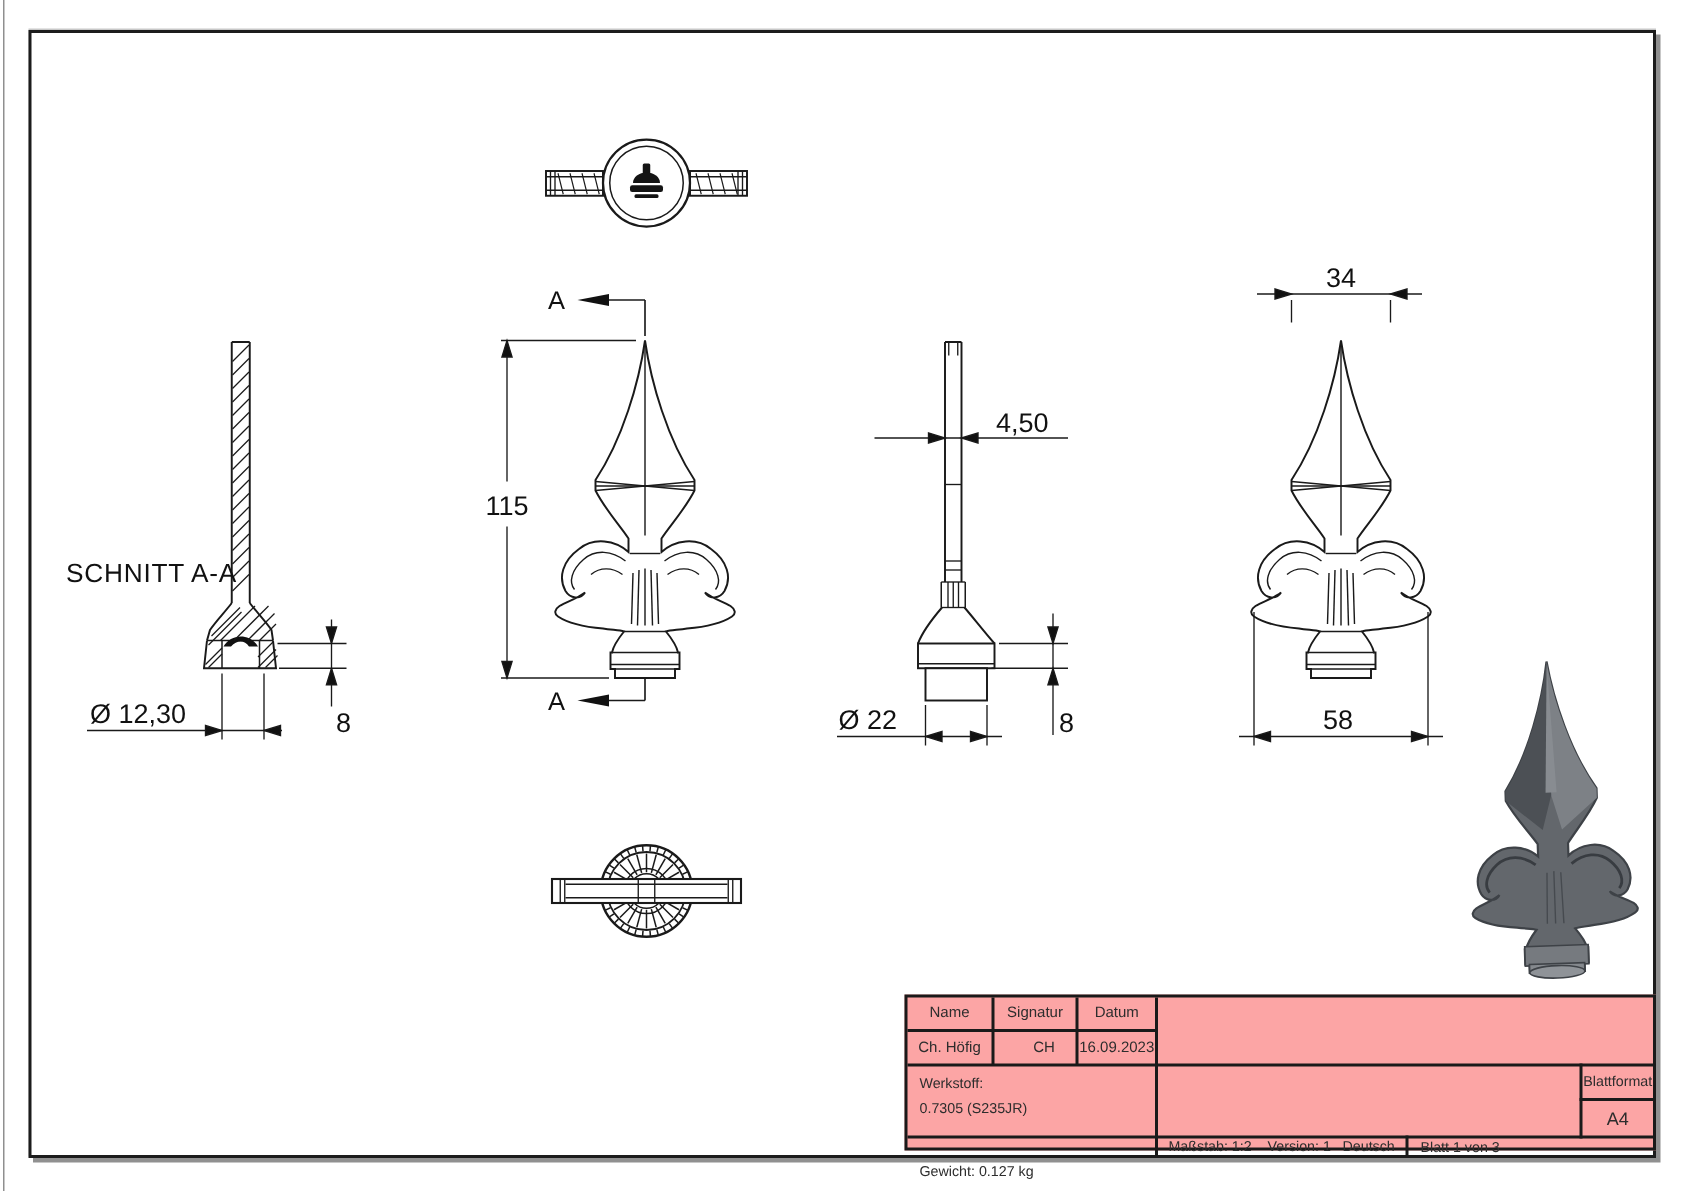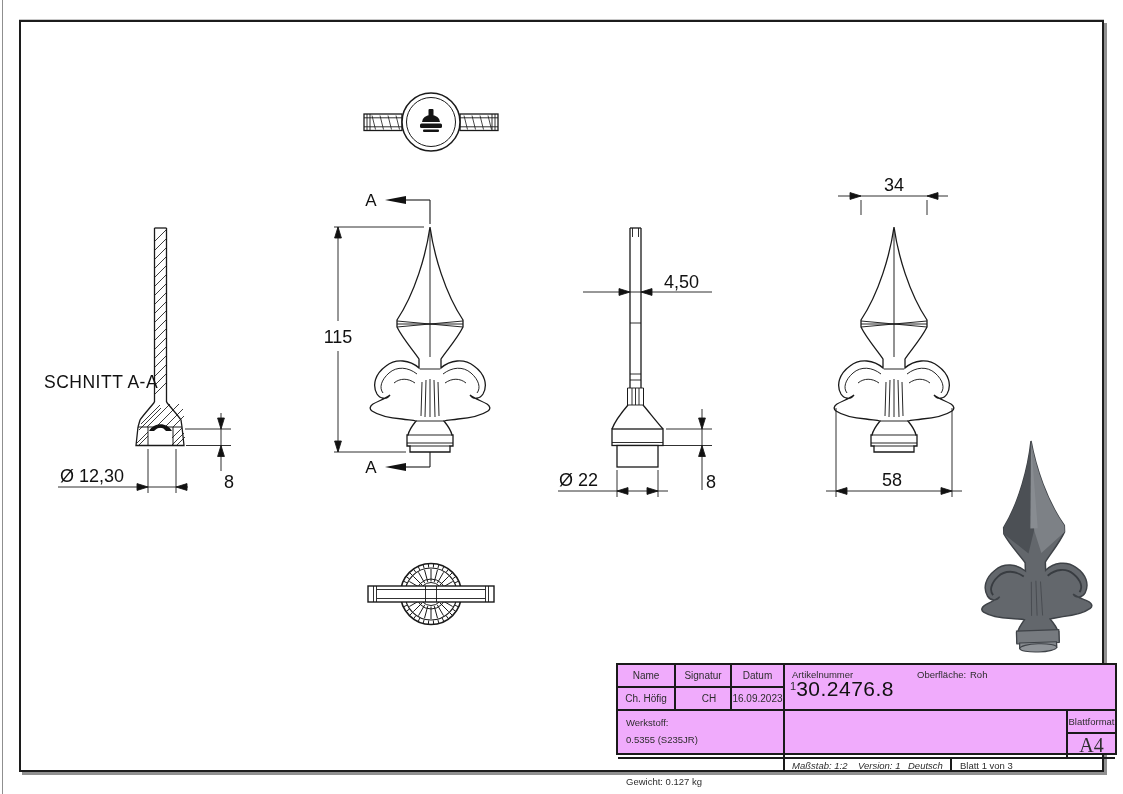--- a/index.html
+++ b/index.html
@@ -8,31 +8,31 @@
   #page { position:relative; width:1123px; height:794px; background:#fff; overflow:hidden; }
   #page-edge { position:absolute; left:2px; top:0; width:1px; height:794px; background:#8f8f8f; }
   #frame { position:absolute; left:19px; top:20px; width:1085px; height:752px;
            border:2px solid #1c1c1c; box-shadow:3px 3px 0 0 #909090, 0 -1px 0 0 #c8c8c8; }
   svg text { fill:#111; }
   .dim-text { font-size:18px; font-family:"Liberation Sans", sans-serif; }
   .cut-text { font-size:17px; font-family:"Liberation Sans", sans-serif; }
   .sec-label { font-size:17.5px; font-family:"Liberation Sans", sans-serif; letter-spacing:0.5px; }
 
   
-  #tblock { position:absolute; left:603px; top:663px; width:501px; height:92px;
-            border:2px solid #1a1a1a; background:#f0abfc; font-size:10px; color:#2d2d2d;margin-left:13px; }
+  #tblock { position:absolute; left:603px; top:663px; width:501px; height:104px;
+            border:2px solid #1a1a1a; background:#fca5a5; font-size:10px; color:#2d2d2d; }
   .sep { position:absolute; background:#1a1a1a; }
   .cell { position:absolute; overflow:hidden; white-space:nowrap; }
   .cell.center { display:flex; align-items:center; justify-content:center; }
   .cell.vcenter { display:flex; align-items:center; }
   .small-label { font-size:9.5px; color:#2d2d2d; }
   .art-pre { font-size:11px; vertical-align:6px; }
   .art-num { font-size:21px; letter-spacing:0.5px; color:#111; }
-  .a4 { font-size:20px;font-family:Liberation Serif, serif; }
-  .foot-span { position:absolute; top:50%; transform:translateY(-50%);font-style:italic; }
+  .a4 { font-size:12px; }
+  .foot-span { position:absolute; top:50%; transform:translateY(-50%); }
 </style>
 </head>
 <body>
 
 <div id="page">
   <div id="page-edge"></div>
   <div id="frame"></div>
 
   <svg id="dwg" width="1123" height="794" viewBox="0 0 1123 794" style="position:absolute;left:0;top:0">
     <defs>
@@ -380,32 +380,24 @@
     <div class="sep" style="left:448px; top:67px; width:49px;  height:2px;"></div>
     <div class="sep" style="left:332px; top:92px; width:2px;   height:14px;"></div>
 
     <div class="cell center" style="left:0;top:0;width:56px;height:21px">Name</div>
     <div class="cell center" style="left:58px;top:0;width:54px;height:21px">Signatur</div>
     <div class="cell center" style="left:114px;top:0;width:51px;height:21px">Datum</div>
     <div class="cell center" style="left:0;top:23px;width:56px;height:21px">Ch. Höfig</div>
     <div class="cell center" style="left:64px;top:23px;width:54px;height:21px">CH</div>
     <div class="cell center" style="left:114px;top:23px;width:51px;height:21px">16.09.2023</div>
 
-    <div class="cell" style="left:167px;top:0;width:281px;height:44px">
-      <span class="small-label" style="position:absolute;left:7px;top:4px">Artikelnummer</span>
-      <span class="small-label" style="position:absolute;left:132px;top:4px">Oberfläche:</span>
-      <span class="small-label" style="position:absolute;left:185px;top:4px">Roh</span>
-      <span style="position:absolute;left:5px;top:12px">
-        <span class="art-pre">1</span><span class="art-num">30.2476.8</span>
-      </span>
-    </div>
 
     <div class="cell" style="left:0;top:46px;width:165px;height:46px">
       <span class="small-label" style="position:absolute;left:8px;top:6px">Werkstoff:</span>
-      <span class="small-label" style="position:absolute;left:8px;top:23px">0.5355 (S235JR)</span>
+      <span class="small-label" style="position:absolute;left:8px;top:23px">0.7305 (S235JR)</span>
     </div>
 
     <div class="cell center small-label" style="left:450px;top:46px;width:47px;height:21px">Blattformat</div>
     <div class="cell center a4" style="left:450px;top:69px;width:47px;height:23px">A4</div>
 
     <div class="cell vcenter small-label" style="left:8px;top:110px;width:157px;height:12px">Gewicht: 0.127 kg</div>
     <div class="cell" style="left:167px;top:94px;width:165px;height:12px">
       <span class="foot-span small-label" style="left:7px">Maßstab: 1:2</span>
       <span class="foot-span small-label" style="left:73px">Version: 1</span>
       <span class="foot-span small-label" style="left:123px">Deutsch</span>

